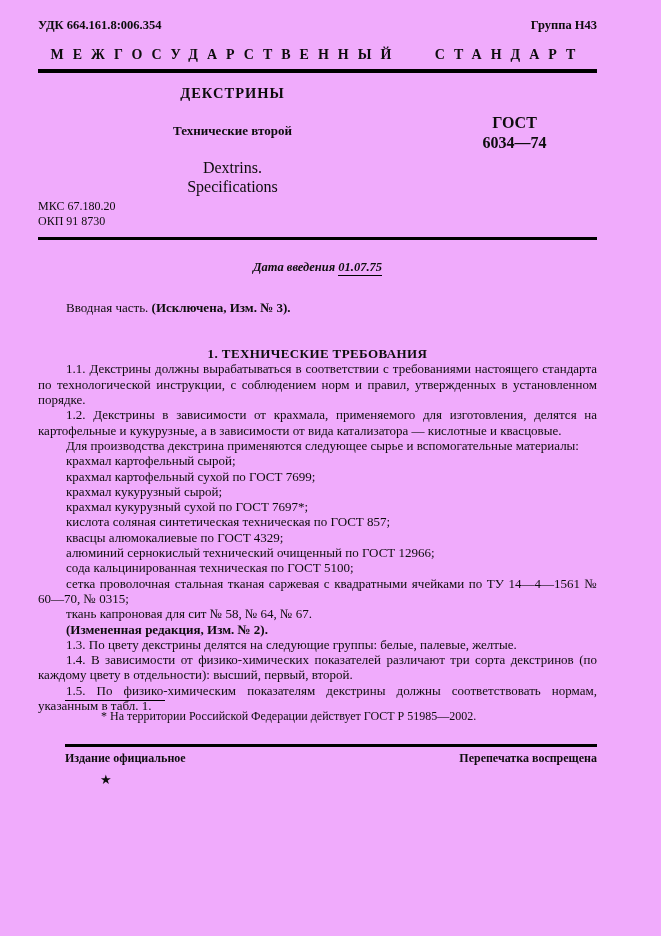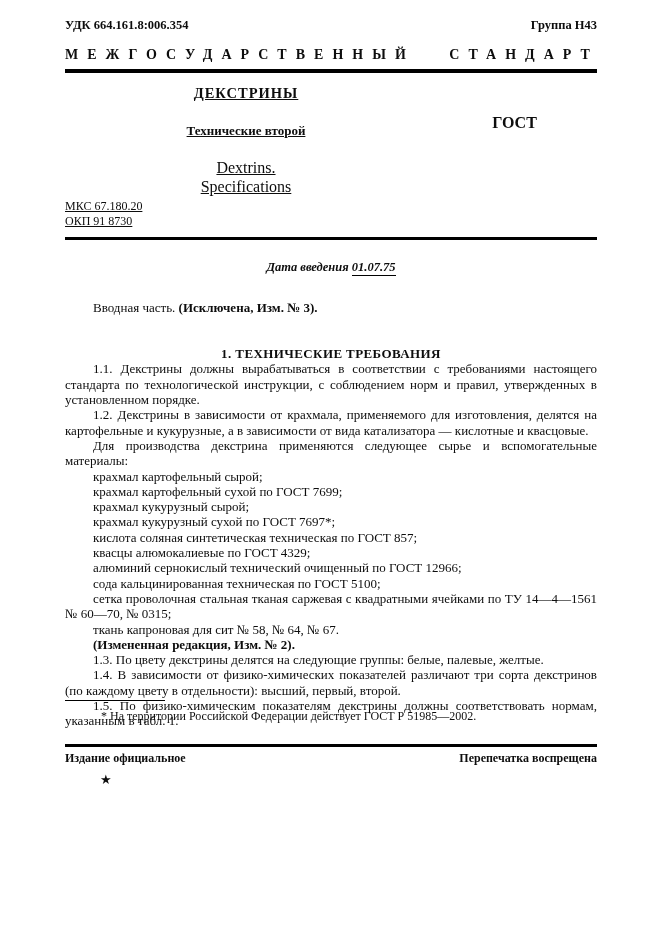--- a/index.html
+++ b/index.html
@@ -1,23 +1,23 @@
 <!DOCTYPE html>
 <html><head>
 <meta charset="utf-8">
 <style>
   html, body { margin: 0; padding: 0; background: #e8e8e8; }
   .page {
     position: relative;
     width: 661px;
     height: 936px;
-    background: #ffffff;
+    background: #f0abfc;
     margin: 0 auto;
     box-sizing: border-box;
-    padding: 18px 64px 0 65px;
+    padding: 18px 64px 0 38px;
     font-family: "Liberation Serif", "DejaVu Serif", serif;
     color: #0d0d0d;
     overflow: hidden;
   }
   .b { font-weight: bold; }
   .topline {
     display: flex;
     justify-content: space-between;
     font-weight: bold;
     font-size: 12.5px;
@@ -30,21 +30,20 @@
     letter-spacing: 9px;
     word-spacing: 22px;
     white-space: nowrap;
   }
   .rule { background: #000; }
   .rule-thick { height: 4px; margin-top: 6px; }
   .rule-mid { height: 2.5px; }
   .title-area {
     position: relative;
     min-height: 120px;
-    text-decoration: underline;
   }
   .title-col {
     margin-right: 170px;
     text-align: center;
   }
   .doc-title {
     font-weight: bold;
     font-size: 14.5px;
     letter-spacing: 1px;
     margin-top: 12px;
@@ -163,20 +162,21 @@
         <div>Dextrins.</div>
         <div>Specifications</div>
       </div>
       <div class="codes">
         <div>МКС 67.180.20</div>
         <div>ОКП 91 8730</div>
       </div>
     </div>
     <div class="gost-box">
       <div>ГОСТ</div>
+      <div>6034—74</div>
     </div>
   </div>
 
   <div class="rule rule-mid mid-rule"></div>
 
   <div class="date-line">
     <span class="b">Дата введения </span><span class="b u">01.07.75</span>
   </div>
 
   <div class="body-text">

